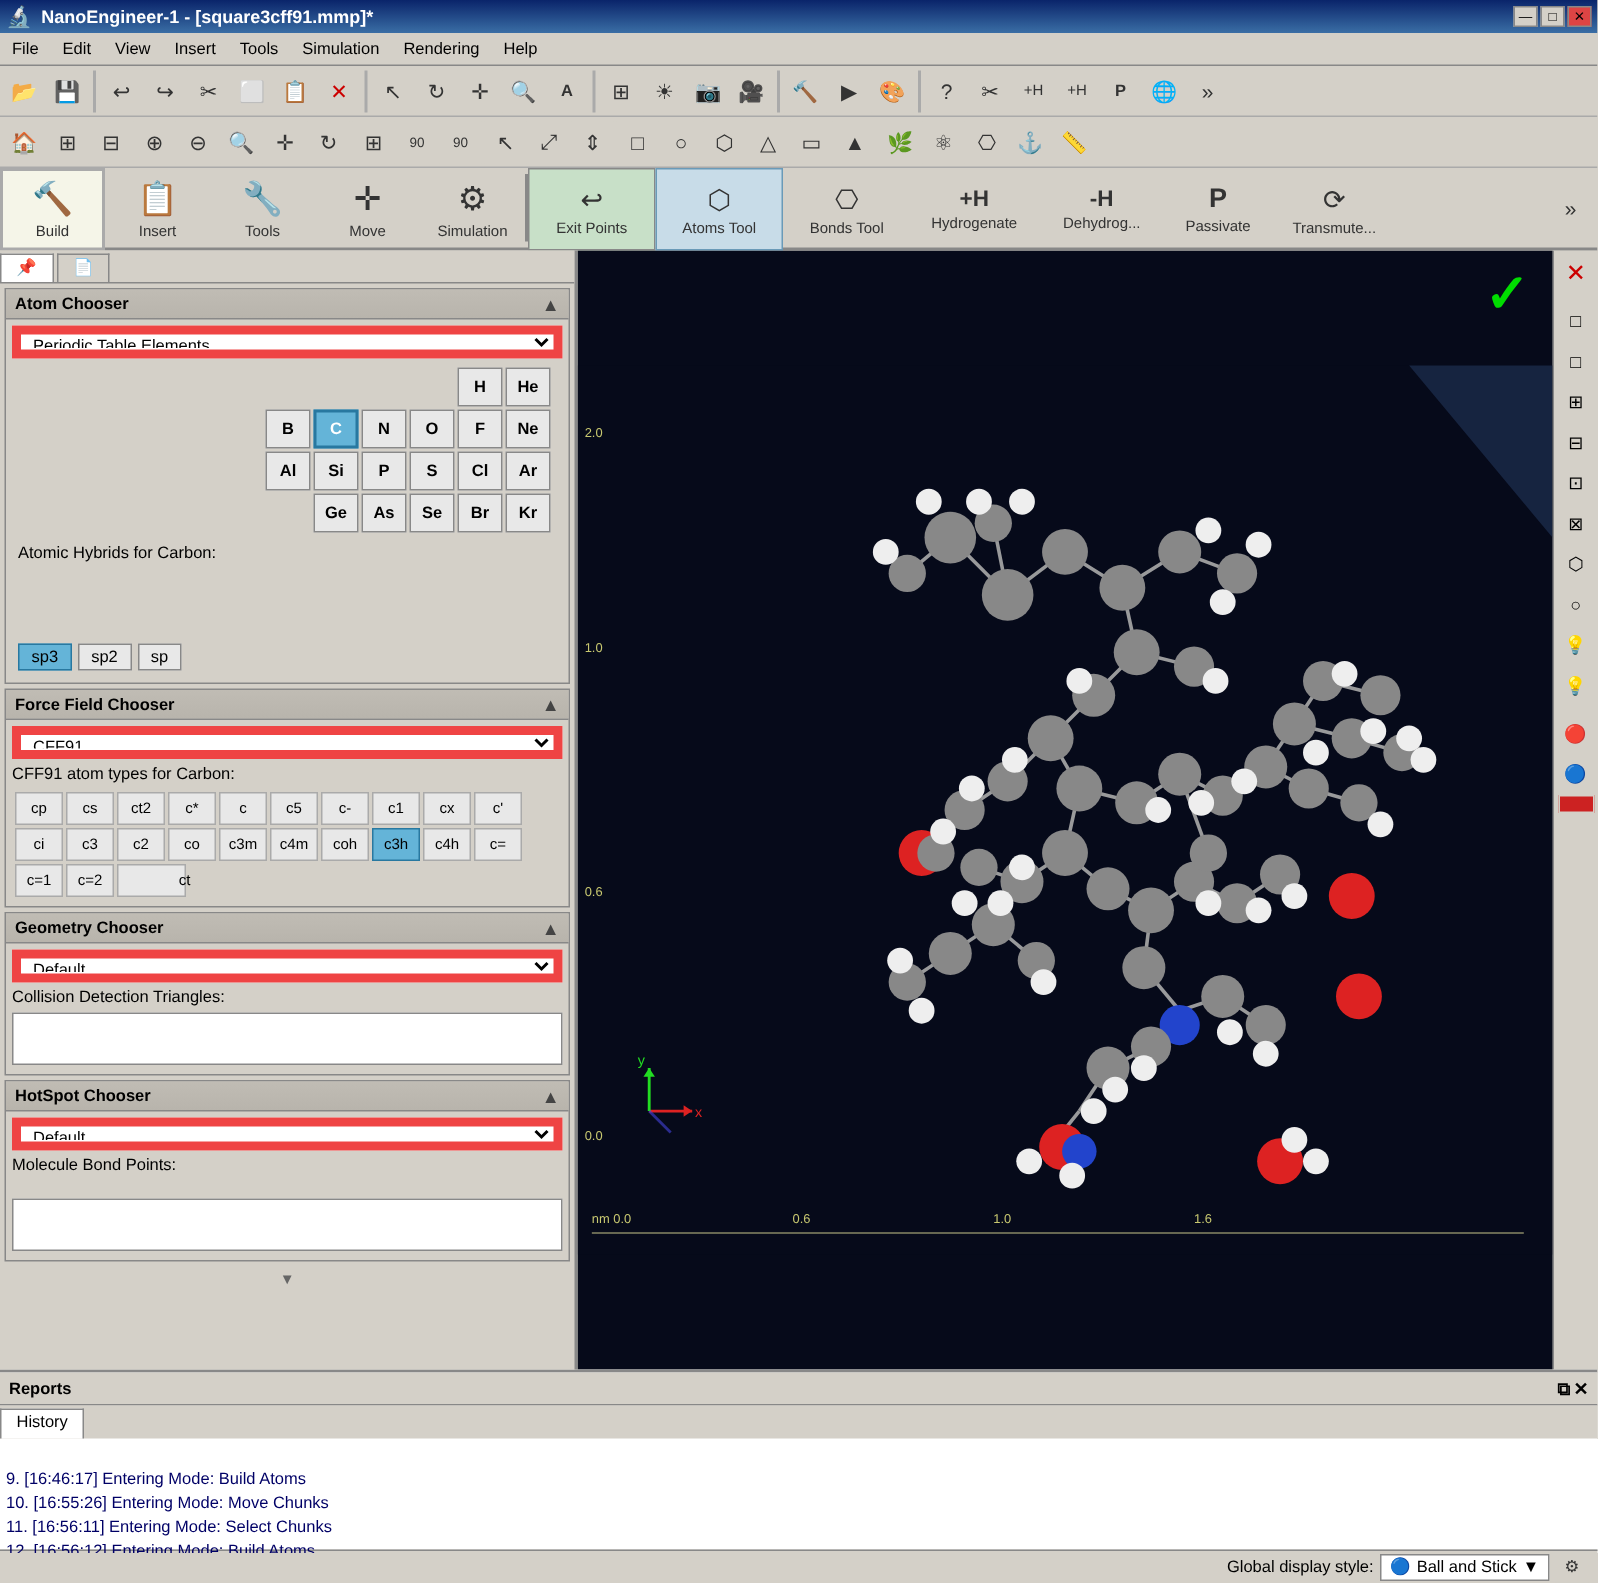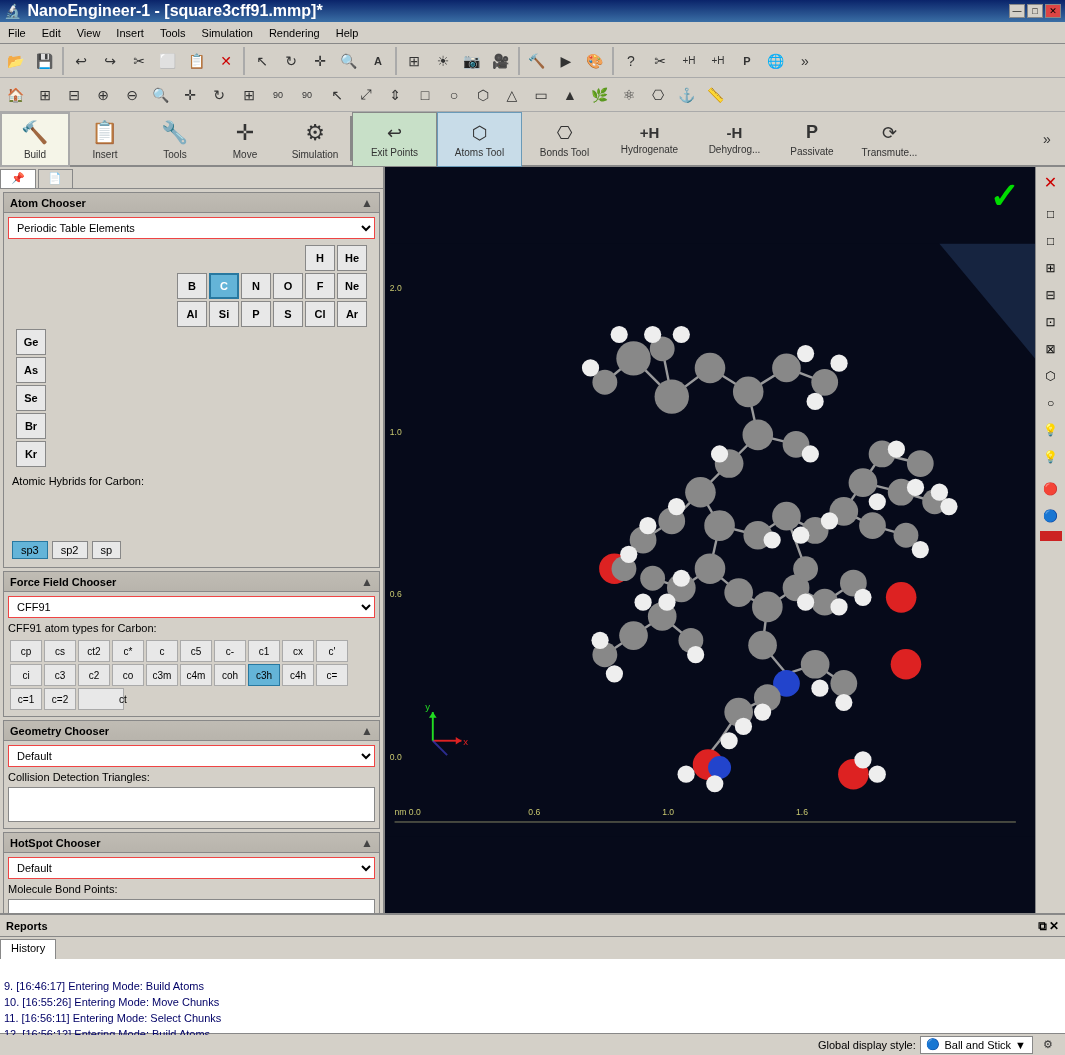--- a/index.html
+++ b/index.html
@@ -1,20 +1,20 @@
 <!DOCTYPE html>
 <html><head>
   <meta charset="utf-8">
   <style>
     * { box-sizing: border-box; margin: 0; padding: 0; }
     body { font-family: 'Segoe UI', Arial, sans-serif; font-size: 11px; background: #d4d0c8; width: 1065px; height: 1055px; overflow: hidden; }
     
     
     #titlebar { background: linear-gradient(to bottom, #0a246a, #3a6ea5); color: white; height: 22px; display: flex; align-items: center; justify-content: space-between; padding: 0 4px; }
-    #titlebar .title { font-size: 16px; font-weight: bold; }
+    #titlebar .title { font-size: 12px; font-weight: bold; }
     #titlebar .controls { display: flex; gap: 2px; }
     #titlebar .controls span { width: 16px; height: 14px; background: #d4d0c8; border: 1px solid #888; display: inline-flex; align-items: center; justify-content: center; font-size: 9px; cursor: pointer; color: black; }
     
     
     #menubar { background: #d4d0c8; height: 22px; display: flex; align-items: center; border-bottom: 1px solid #888; }
     #menubar span { padding: 2px 8px; font-size: 11px; cursor: pointer; }
     
     
     .toolbar { background: #d4d0c8; height: 34px; display: flex; align-items: center; padding: 2px 2px; border-bottom: 1px solid #aaa; gap: 1px; flex-wrap: nowrap; }
     .toolbar .sep { width: 2px; height: 28px; background: #aaa; margin: 0 2px; }
@@ -38,21 +38,21 @@
     .tab.active { background: white; }
     
     
     .chooser-section { border: 1px solid #888; margin: 3px; background: #d4d0c8; }
     .chooser-header { background: linear-gradient(to bottom, #c0bcb4, #b8b4ac); height: 20px; display: flex; align-items: center; justify-content: space-between; padding: 0 6px; cursor: pointer; border-bottom: 1px solid #888; }
     .chooser-header span { font-size: 11px; font-weight: bold; }
     .chooser-header .collapse-btn { font-size: 12px; color: #444; }
     .chooser-body { padding: 4px; }
     
     
-    .chooser-dropdown { width: 100%; height: 22px; background: white; border: 1px solid #ef4444; font-size: 11px; padding: 1px 4px; margin-bottom: 4px; }
+    .chooser-dropdown { width: 100%; height: 22px; background: white; border: 6px solid #ef4444; font-size: 11px; padding: 1px 4px; margin-bottom: 4px; }
     .element-btn { width: 30px; height: 26px; border: 1px solid #888; background: #e8e8e8; display: flex; align-items: center; justify-content: center; font-size: 11px; font-weight: bold; cursor: pointer; }
     .element-btn.selected { background: #64b4d8; border: 2px solid #2878a0; color: white; }
     
     .pt-row { display: flex; gap: 2px; justify-content: flex-end; padding: 0 4px; }
     
     
     .hybrid-row { display: flex; gap: 4px; padding: 4px; margin-top: 48px; }
     .hybrid-btn { padding: 2px 8px; border: 1px solid #888; background: #e8e8e8; cursor: pointer; font-size: 11px; }
     .hybrid-btn.selected { background: #64b4d8; border: 1px solid #2878a0; }
     .atomtype-btn { height: 22px; border: 1px solid #aaa; background: #e8e8e8; display: flex; align-items: center; justify-content: center; font-size: 10px; cursor: pointer; }
@@ -281,21 +281,21 @@
 
           <div class="pt-row" style="justify-content:flex-end;margin-top:2px;">
             <div class="element-btn">Al</div>
             <div class="element-btn">Si</div>
             <div class="element-btn">P</div>
             <div class="element-btn">S</div>
             <div class="element-btn">Cl</div>
             <div class="element-btn">Ar</div>
           </div>
 
-          <div class="pt-row" style="justify-content:flex-end;margin-top:2px;flex-direction:column;">
+          <div class="pt-row" style="justify-content:flex-end;margin-top:2px;">
             <div class="element-btn">Ge</div>
             <div class="element-btn">As</div>
             <div class="element-btn">Se</div>
             <div class="element-btn">Br</div>
             <div class="element-btn">Kr</div>
           </div>
         </div>
         
         
         <div style="padding:2px 4px;font-size:11px;margin-top:4px;">Atomic Hybrids for Carbon:</div>
@@ -364,21 +364,21 @@
 
     <div class="chooser-section">
       <div class="chooser-header">
         <span>HotSpot Chooser</span>
         <span class="collapse-btn">▲</span>
       </div>
       <div class="chooser-body">
         <select class="chooser-dropdown">
           <option>Default</option>
         </select>
-        <div style="font-size:11px;margin-bottom:4px;">Molecule Bond Points:</div>
+        <div style="font-size:11px;margin-bottom:16px;">Molecule Bond Points:</div>
         <div style="background:white;border:1px solid #888;height:35px;margin:2px 0;"></div>
       </div>
     </div>
 
     <div style="text-align:center;padding:4px;color:#666;font-size:10px;">▼</div>
   </div>
 
   <div style="display:flex;flex:1;overflow:hidden;">
 
     <div id="viewport">

